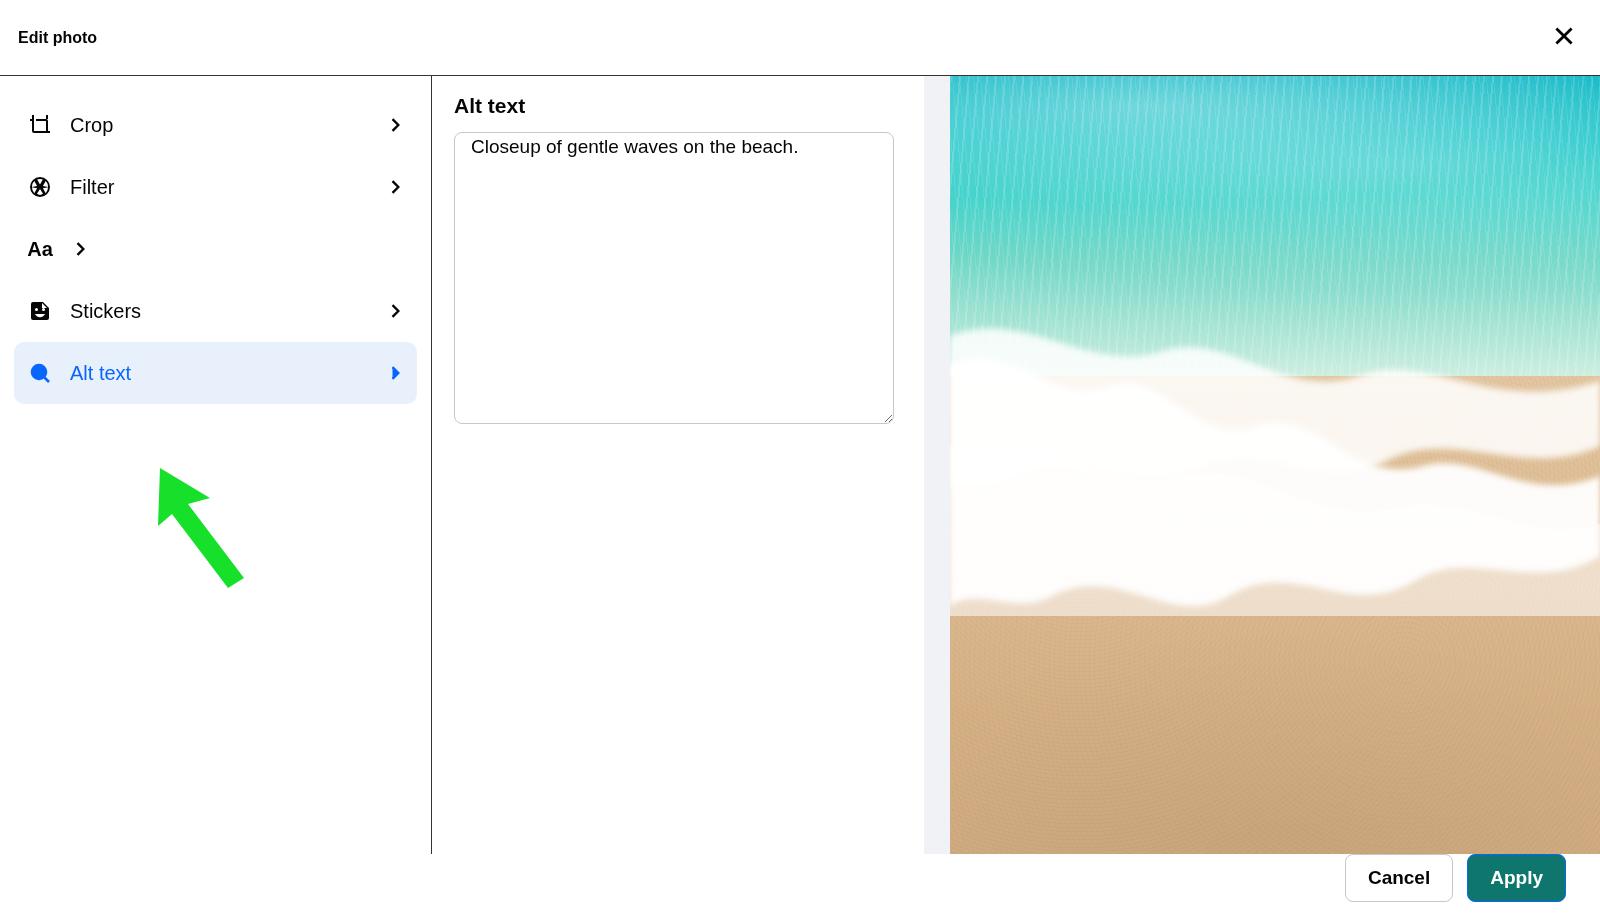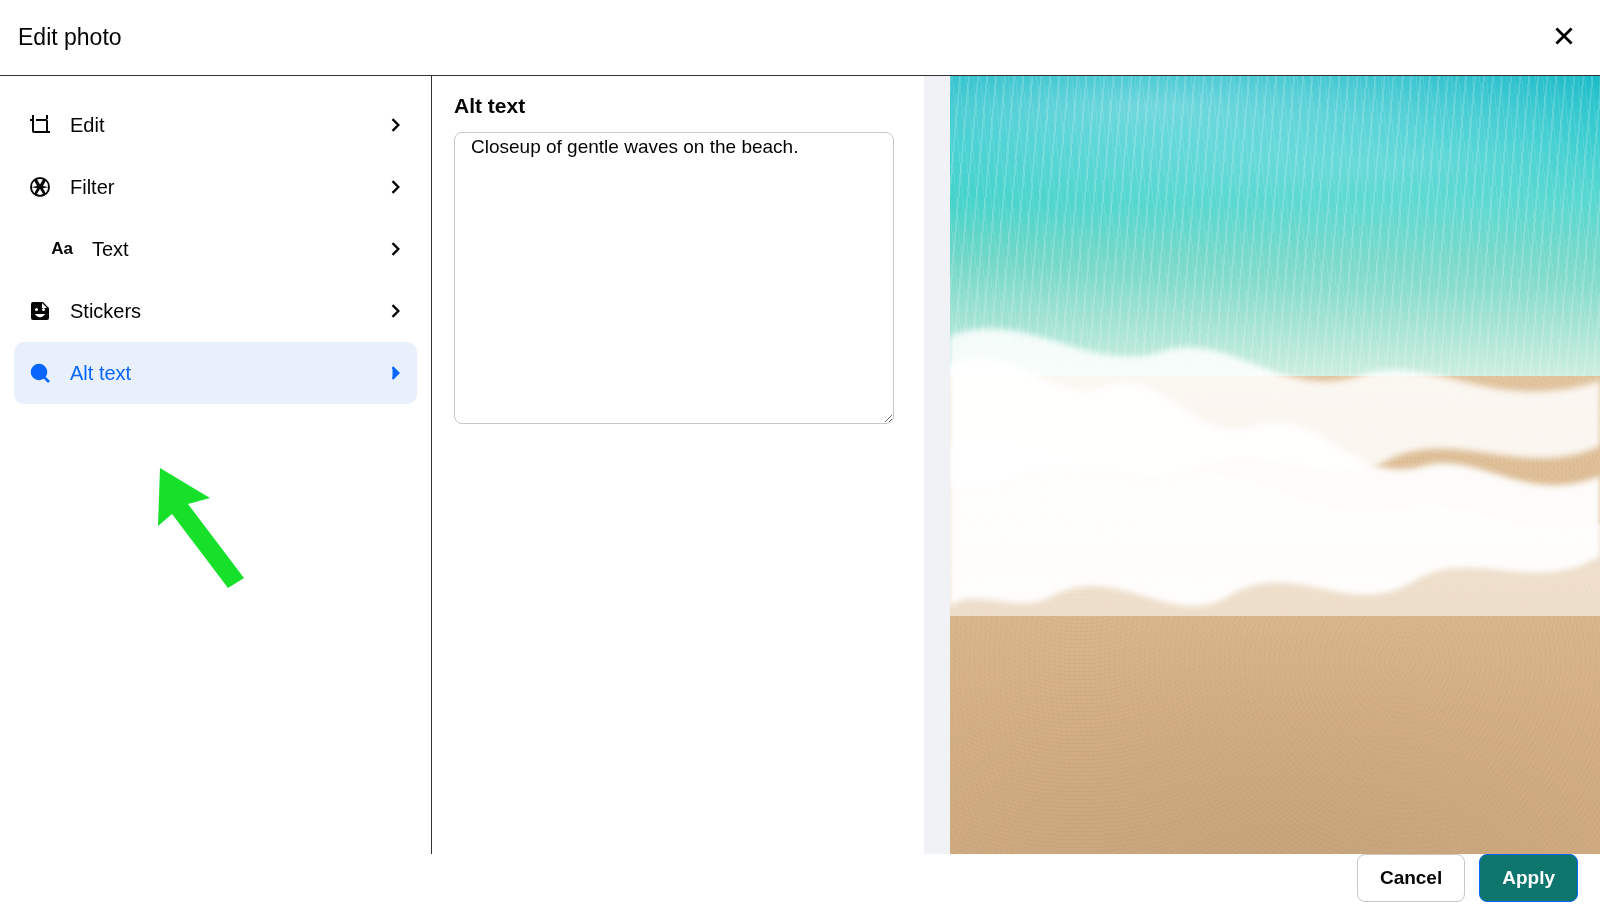--- a/index.html
+++ b/index.html
@@ -1,20 +1,20 @@
 <!DOCTYPE html>
 <html><head>
 <meta charset="utf-8">
 <style>
   * { box-sizing: border-box; margin: 0; padding: 0; }
   html, body { width: 1600px; height: 920px; font-family: -apple-system, BlinkMacSystemFont, "Segoe UI", Helvetica, Arial, sans-serif; background:#fff; overflow:hidden; }
 
   
   .header { display:flex; align-items:center; justify-content:space-between; height:76px; padding:0 18px; border-bottom:1px solid #333; }
-  .header h1 { font-size:23px; font-weight:400; color:#050505; }
+  .header h1 { font-size:16px; font-weight:700; color:#050505; }
   .close-btn { width:36px; height:36px; display:flex; align-items:center; justify-content:center; cursor:pointer; }
   .close-btn svg { width:26px; height:26px; stroke:#050505; stroke-width:2.6; }
 
   
   .main { display:flex; height:778px; }
   .sidebar { width:432px; border-right:1px solid #333; padding:18px 14px 0 14px; }
   .sidebar h2 { font-size:22px; font-weight:800; color:#050505; margin-bottom:16px; }
   .tool { display:flex; align-items:center; height:62px; padding:0 12px; border-radius:10px; cursor:pointer; color:#050505; }
   .tool .ico { width:28px; height:28px; display:flex; align-items:center; justify-content:center; margin-right:16px; }
   .tool .label { font-size:20px; font-weight:500; flex:1; }
@@ -52,21 +52,21 @@
   }
   .sand::after{ content:""; position:absolute; inset:0;
     background:
       repeating-radial-gradient(circle at 20% 30%, rgba(0,0,0,.025) 0 1px, transparent 1px 4px),
       repeating-radial-gradient(circle at 70% 60%, rgba(0,0,0,.02) 0 1px, transparent 1px 5px);
   }
   .foam { position:absolute; left:26px; right:0; top:220px; height:320px; filter:blur(.3px); }
   .foam svg { width:100%; height:100%; }
 
   
-  .footer { position:absolute; bottom:18px; right:22px; display:flex; gap:14px;align-items:flex-end; }
+  .footer { position:absolute; bottom:18px; right:34px; display:flex; gap:14px;align-items:flex-end; }
   .btn { height:48px; padding:0 22px; border-radius:8px; font-size:19px; font-weight:600; display:flex; align-items:center; cursor:pointer; border:1px solid #c5c7cb; background:#fff; color:#050505; }
   .btn.primary { background:#0f766e; border-color:#0866ff; color:#fff; }
 
   
   .arrow { position:absolute; left:148px; top:460px; transform:rotate(0deg); }
   .arrow svg { filter:drop-shadow(0 0 0 rgba(0,0,0,0)); }
 
   
   .ico-crop, .ico-filter, .ico-stick { fill:#050505; }
 </style>
@@ -87,21 +87,21 @@
 <div class="main">
 
   <div class="sidebar">
 
     <div class="tool">
       <span class="ico">
         <svg viewBox="0 0 24 24" width="24" height="24">
             <path class="ico-crop" d="M6 2v16h16v2H6a2 2 0 0 1-2-2V2h2zm12 0h2v4h-2V2zM2 6h4v2H2V6zm16 12V8H8V6h10a2 2 0 0 1 2 2v10h-2z"></path>
           </svg>
       </span>
-      <span class="label">Edit</span>
+      <span class="label">Crop</span>
       <span class="chev">
         <svg viewBox="0 0 24 24">
             <path d="M9 5l7 7-7 7"></path>
           </svg>
       </span>
     </div>
 
     <div class="tool">
       <span class="ico">
         <svg viewBox="0 0 24 24" width="24" height="24">
@@ -110,22 +110,21 @@
       </span>
       <span class="label">Filter</span>
       <span class="chev">
         <svg viewBox="0 0 24 24">
             <path d="M9 5l7 7-7 7"></path>
           </svg>
       </span>
     </div>
 
     <div class="tool">
-      <span class="ico" style="font-weight:700; font-size:17px;margin-left:22px;">Aa</span>
-      <span class="label">Text</span>
+      <span class="ico" style="font-weight:700; font-size:20px;">Aa</span>
       <span class="chev">
         <svg viewBox="0 0 24 24">
             <path d="M9 5l7 7-7 7"></path>
           </svg>
       </span>
     </div>
 
     <div class="tool">
       <span class="ico">
         <svg viewBox="0 0 24 24" width="24" height="24">

